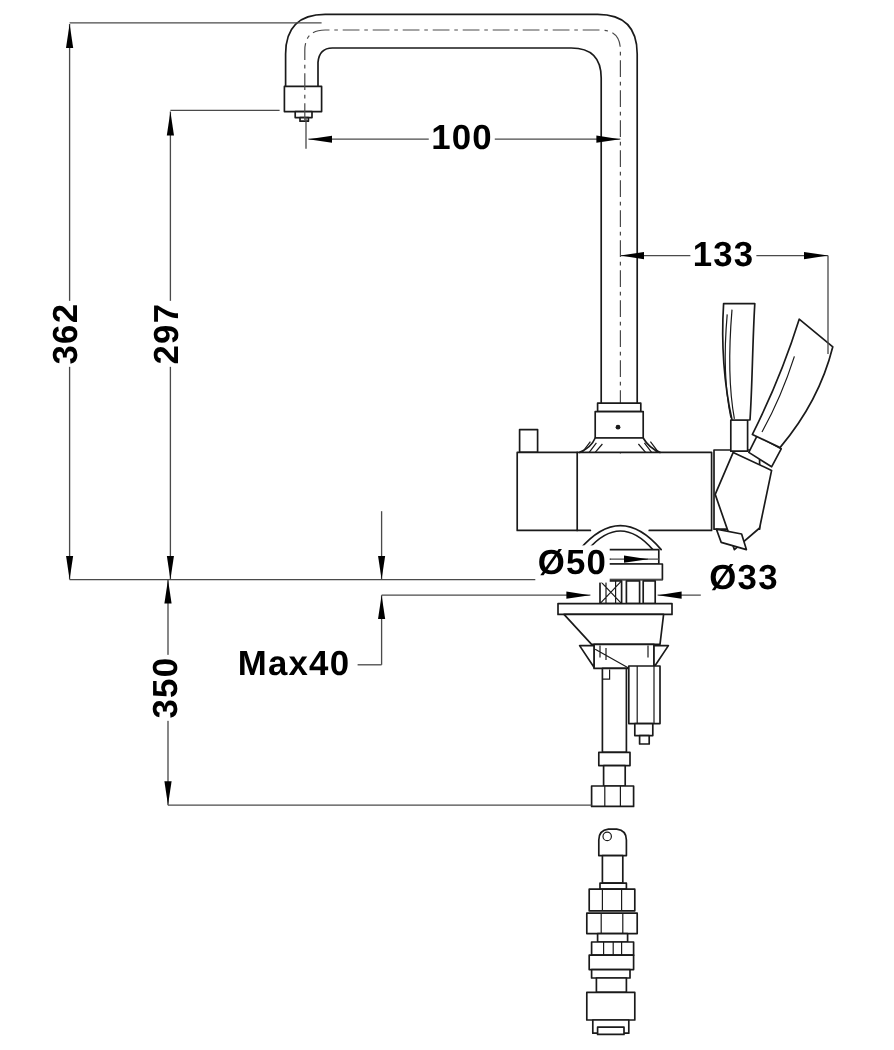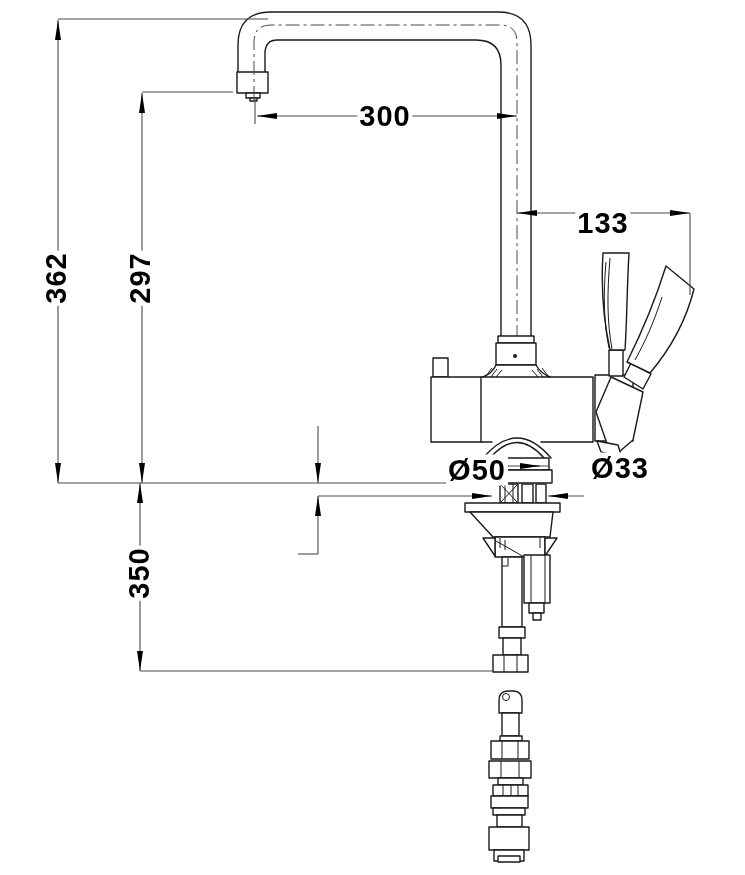--- a/index.html
+++ b/index.html
@@ -142,17 +142,18 @@
 
     <line class="dimln" x1="318" y1="426" x2="318" y2="483" marker-end="url(#arw)"></line>
     <line class="dimln" x1="318" y1="496" x2="318" y2="554" marker-start="url(#arw)"></line>
     <line class="dimln" x1="298" y1="554" x2="318" y2="554"></line>
   </g>
 </svg>
 
 <div class="dim rot" style="left:56px;top:278px;">362</div>
 <div class="dim rot" style="left:140px;top:278px;">297</div>
 <div class="dim rot" style="left:139px;top:573px;">350</div>
-<div class="dim" style="left:385px;top:116px;">300</div>
-<div class="dim" style="left:603px;top:223px;">133</div>
+<div class="dim" style="left:385px;top:116px;">100</div>
+<div class="dim" style="left:603px;top:213px;">133</div>
 <div class="dim" style="left:429px;top:470px;margin-left:48px;">Ø50</div>
-<div class="dim" style="left:620px;top:468px;">Ø33</div>
+<div class="dim" style="left:620px;top:482px;">Ø33</div>
+<div class="dim" style="left:245px;top:554px;">Max40</div>
 </div>
 
 </body></html>

